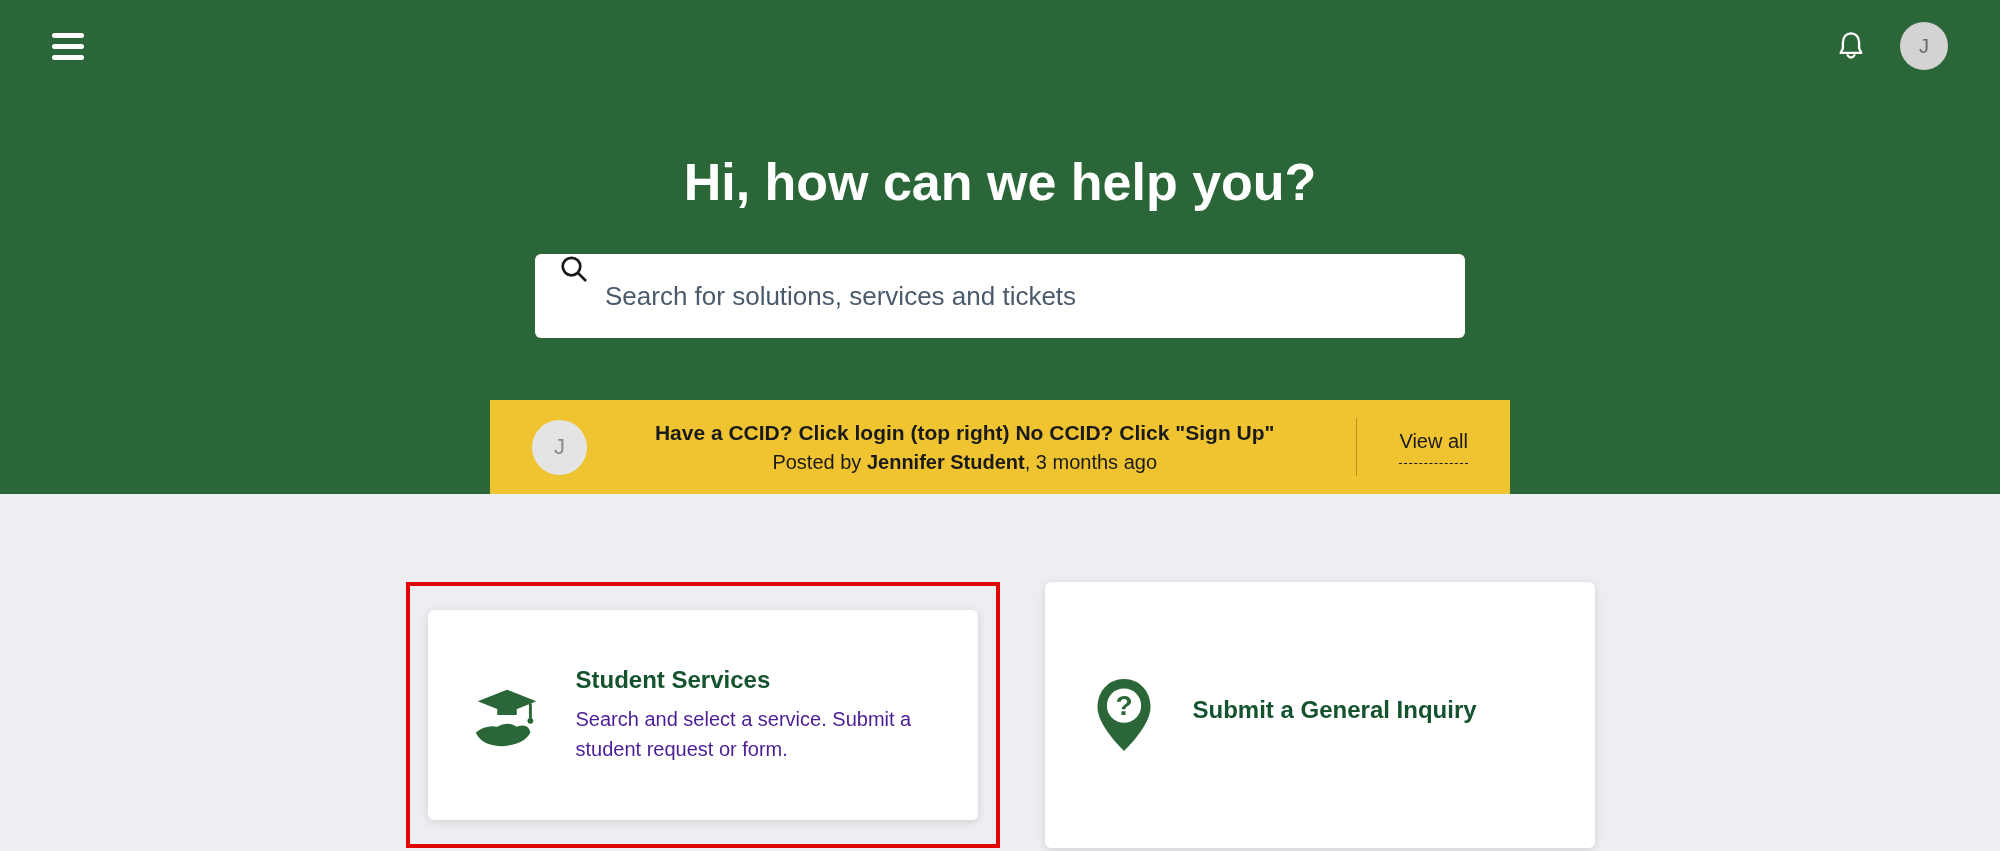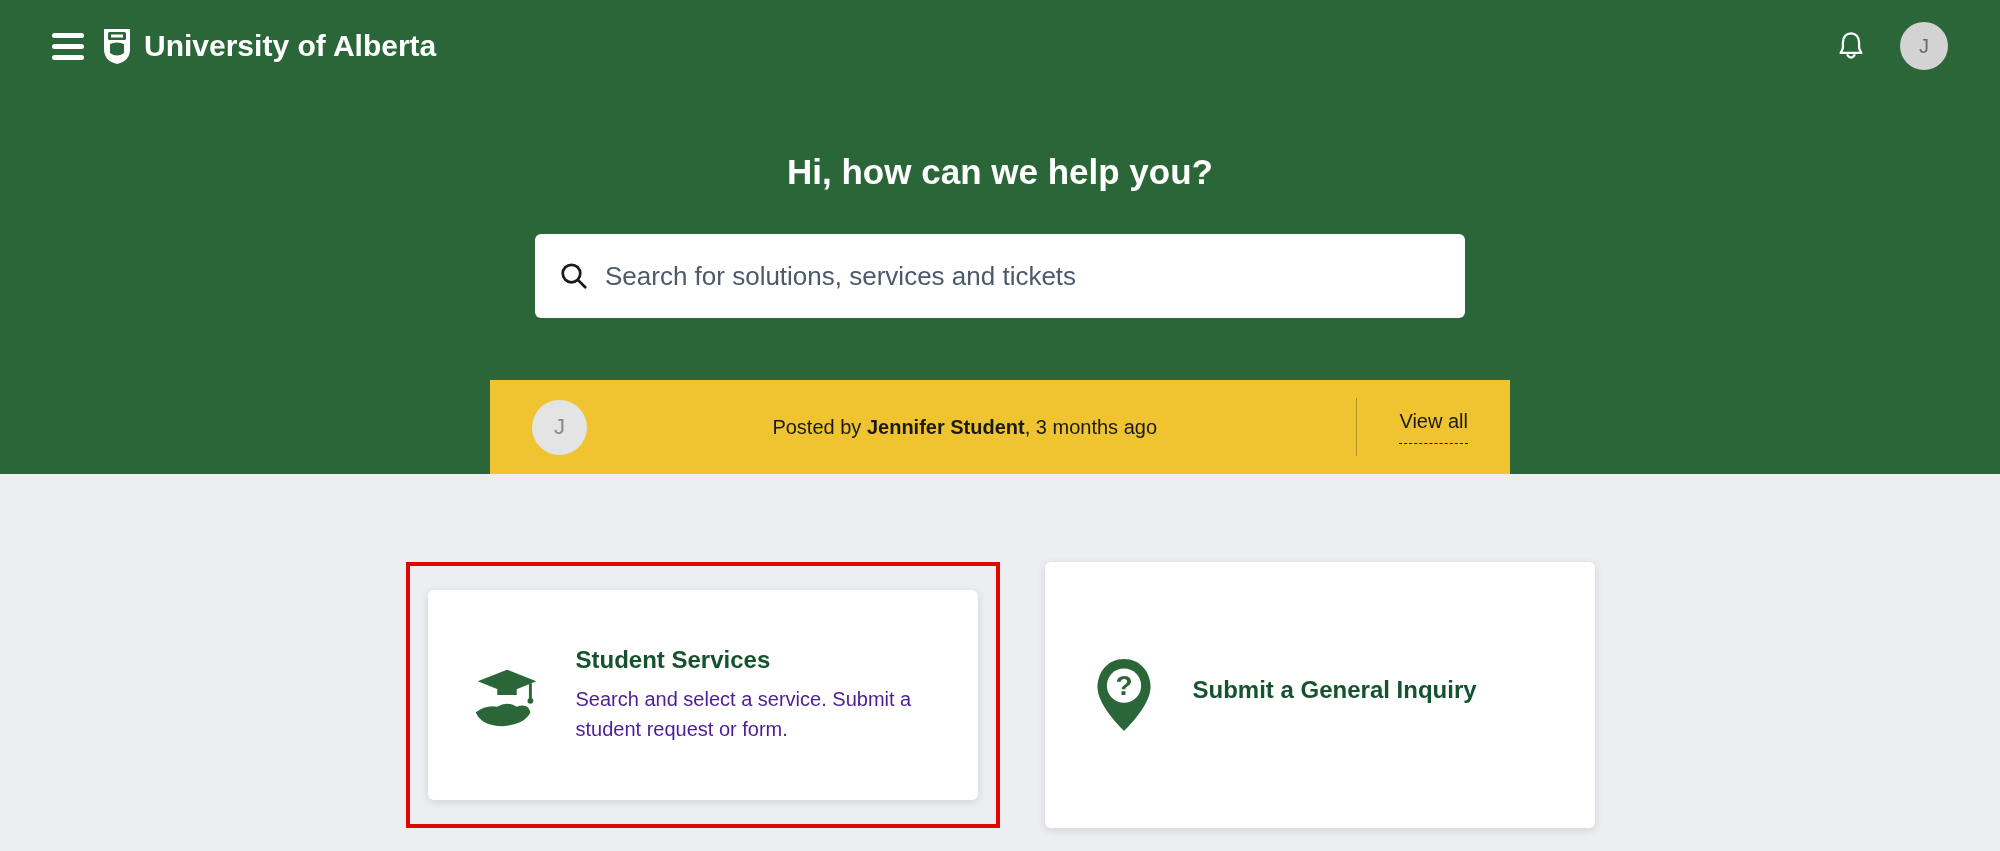--- a/index.html
+++ b/index.html
@@ -9,22 +9,22 @@
     .topbar-left { display: flex; align-items: center; gap: 18px; }
     .hamburger { display: flex; flex-direction: column; gap: 6px; cursor: pointer; }
     .hamburger span { width: 32px; height: 5px; background: #fff; border-radius: 6px; }
     .logo-wrap { display: flex; align-items: center; gap: 12px; }
     .shield { width: 30px; height: 38px; }
     .site-title { color: #fff; font-size: 30px; font-weight: 600; }
     .topbar-right { display: flex; align-items: center; gap: 35px; }
     .bell { cursor: pointer; }
     .avatar { width: 48px; height: 48px; border-radius: 50%; background: #d3d3d3; display: flex; align-items: center; justify-content: center; color: #6a6a6a; font-size: 20px; cursor: pointer; }
     .hero { text-align: center; padding: 60px 0 0 0; }
-    .hero h1 { color: #fff; font-size: 35px; font-weight: 700; margin-bottom: 42px; }
-    .search-wrap { width: 930px; margin: 16px auto; background: #fff; border-radius: 6px; display: flex; align-items: center; padding: 0 24px; height: 84px; }
+    .hero h1 { color: #fff; font-size: 52px; font-weight: 700; margin-bottom: 42px; }
+    .search-wrap { width: 930px; margin: 16px auto; background: #fff; border-radius: 6px; display: flex; padding: 0 24px; height: 84px; }
     .search-wrap svg { flex-shrink: 0; }
     .search-input { border: none; outline: none; font-size: 26px; color: #333; margin-left: 16px; width: 100%; background: transparent; }
     .search-input::placeholder { color: #4b5a6b; }
     .notice-bar { width: 1020px; margin: 62px auto 0 auto; background: #f0c430; display: flex; align-items: center; padding: 18px 42px; }
     .notice-avatar { width: 55px; height: 55px; border-radius: 50%; background: #e4e4e4; display: flex; align-items: center; justify-content: center; color: #8a8a8a; font-size: 22px; margin-right: 28px; }
     .notice-content { flex: 1; }
     .notice-title { font-size: 21px; font-weight: 700; color: #1a1a1a; margin-bottom: 6px; }
     .notice-meta { font-size: 20px; color: #1a1a1a; }
     .notice-meta .author { font-weight: 700; }
     .notice-divider { width: 1px; height: 58px; background: rgba(0,0,0,0.25); margin: 0 42px; }
@@ -41,29 +41,20 @@
 <body>
 
 <div class="header-area">
   <div class="topbar">
     <div class="topbar-left">
       <div class="hamburger">
         <span></span>
           <span></span>
           <span></span>
       </div>
-      <div class="logo-wrap">
-        <svg class="shield" viewBox="0 0 30 38">
-          <path d="M2 2 H28 V22 Q28 34 15 37 Q2 34 2 22 Z" fill="#fff"></path>
-          <rect x="6" y="5" width="18" height="8" rx="1.5" fill="#2a6637"></rect>
-          <rect x="9" y="7.5" width="12" height="3" fill="#fff"></rect>
-          <path d="M8 17 Q15 14 22 17 L22 26 Q15 31 8 26 Z" fill="#2a6637"></path>
-        </svg>
-        <span class="site-title">University of Alberta</span>
-      </div>
     </div>
     <div class="topbar-right">
       <svg class="bell" width="28" height="30" viewBox="0 0 24 26">
         <path d="M12 2 C8 2 5 5 5 10 V15 L3 19 H21 L19 15 V10 C19 5 16 2 12 2 Z" fill="none" stroke="#fff" stroke-width="2" stroke-linejoin="round"></path>
         <path d="M9 21 Q12 25 15 21" fill="none" stroke="#fff" stroke-width="2" stroke-linecap="round"></path>
       </svg>
       <div class="avatar">
         <span>J</span>
       </div>
     </div>
@@ -77,20 +68,21 @@
         <line x1="15.5" y1="15.5" x2="21" y2="21" stroke="#1a1a1a" stroke-width="2.2" stroke-linecap="round"></line>
       </svg>
       <input class="search-input" type="text" placeholder="Search for solutions, services and tickets" style="">
     </div>
 
     <div class="notice-bar">
       <div class="notice-avatar">
         <span>J</span>
       </div>
       <div class="notice-content">
+        <div class="notice-title">Have a CCID? Click login (top right) No CCID? Click "Sign Up"</div>
         <div class="notice-meta">
           <span>Posted by </span><span class="author">Jennifer Student</span><span>, 3 months ago</span>
         </div>
       </div>
       <div class="notice-divider"></div>
       <a class="view-all">View all</a>
     </div>
   </div>
 </div>
 

